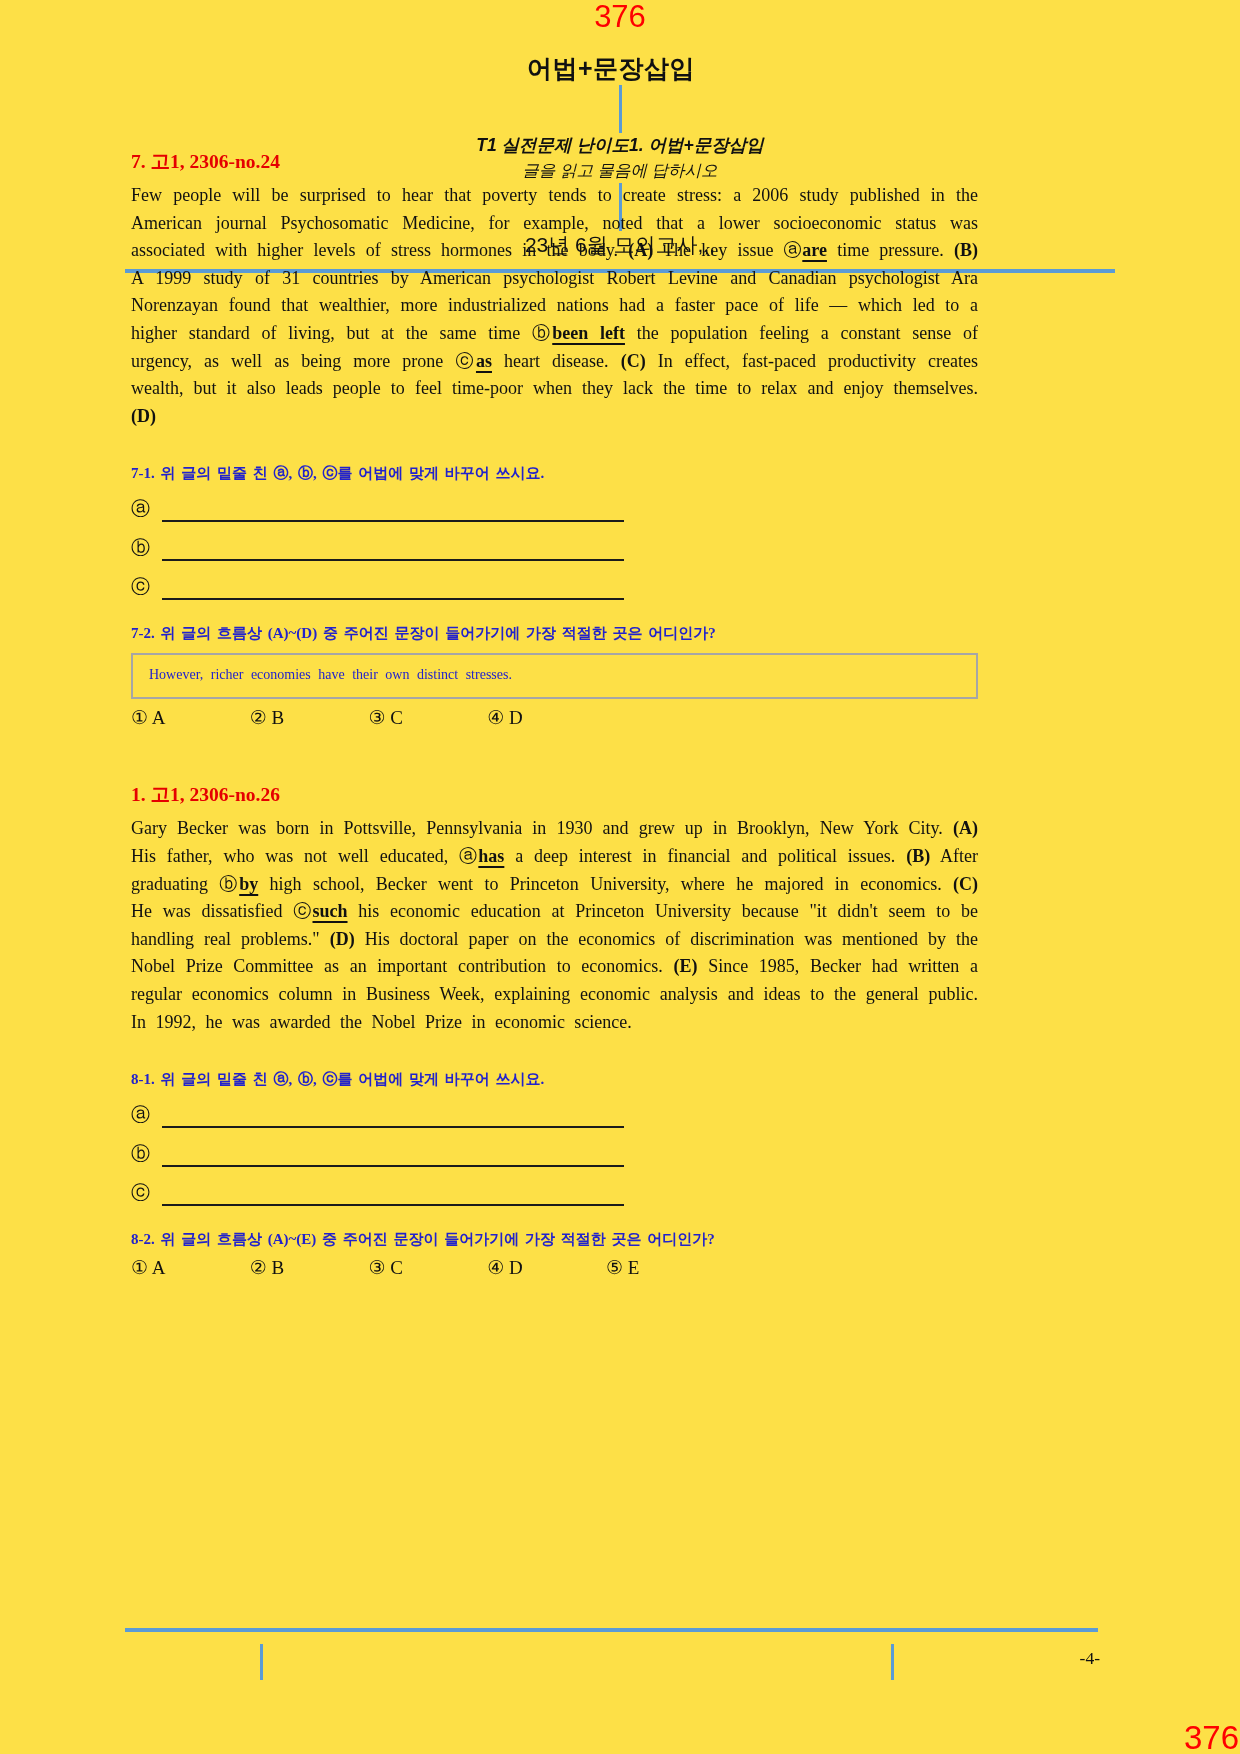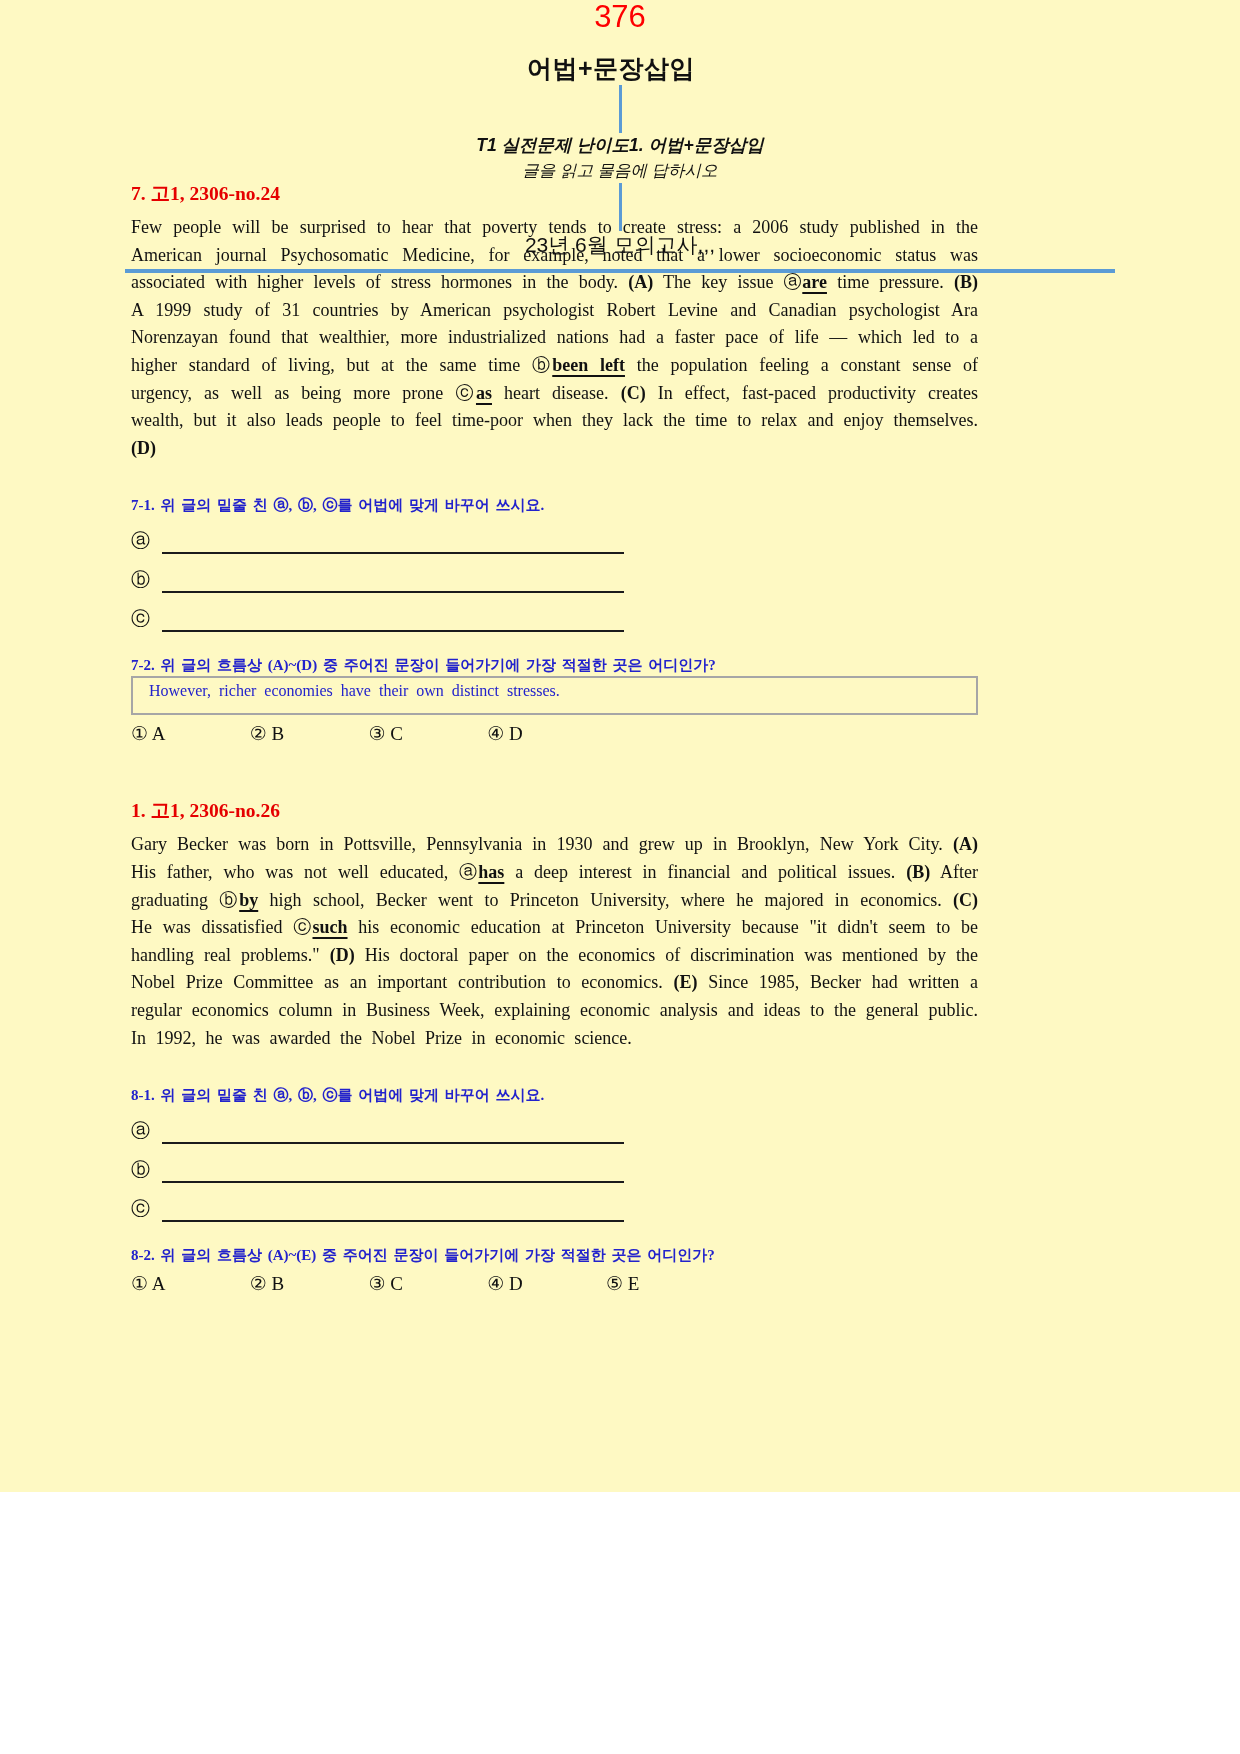--- a/index.html
+++ b/index.html
@@ -1,19 +1,19 @@
 <!DOCTYPE html>
 <html style="--accent-blue: #5b9bd5; --heading-red: #e50000; --page-number-red: #fe0000; --prompt-blue: #2222cc; --box-border: #a6a6a6;"><head>
 <meta charset="utf-8">
 <style>
   html,body{margin:0;padding:0;background:#ffffff;}
   .page{
     position:relative;
-    width:1240px;height:1492px;
-    background:#fef9c3;
+    width:1240px;height:1754px;
+    background:#fde047;
     overflow:hidden;
     font-family:"Liberation Serif", serif;
     color:#111;
   }
   
   .top-num{
     position:absolute;top:0;left:0;right:0;
     text-align:center;
     font-family:"Liberation Sans", sans-serif;
     font-size:31px;font-weight:500;
@@ -31,21 +31,21 @@
   }
   .h-left{width:186px;font-size:25px;font-weight:bold;letter-spacing:0.5px;}
   .h-div{width:3px;height:48px;background:var(--accent-blue,#5b9bd5);margin:0 18px;flex:none;}
   .h-center{flex:1;text-align:center;font-style:italic;}
   .h-c1{font-size:17.5px;font-weight:bold;line-height:25px;}
   .h-c2{font-size:16.5px;line-height:25px;}
   .h-right{width:214px;text-align:center;font-size:21px;font-weight:normal;}
   
   .content{position:absolute;top:120px;left:131px;width:847px;}
   .q-heading{
-    margin-top:60px;
+    margin-top:28px;
     font-size:19.5px;font-weight:bold;
     color:var(--heading-red,#e50000);
   }
   .q-heading.gap-large{margin-top:52px;}
   .passage{
     margin-top:7px;
     font-size:18px;line-height:27.6px;
     text-align:justify;
     word-spacing:5px;
   }
@@ -59,25 +59,25 @@
     word-spacing:2px;
   }
   .sub-heading.gap-mid{margin-top:24px;}
   .answer-row{margin-top:9px;height:30px;display:flex;align-items:flex-end;}
   .answer-row .circ{font-size:19px;color:#111;line-height:26px;flex:none;}
   .answer-row .blank{
     width:462px;height:24px;margin-left:12px;flex:none;
     border-bottom:2px solid #1b1b1b;
   }
   .sentence-box{
-    margin-top:1px;
+    margin-top:10px;
     border:2px solid var(--box-border,#a6a6a6);
-    padding:0 12px 9px 16px;
+    padding:7px 12px 9px 16px;
     color:var(--prompt-blue,#2222cc);
-    font-size:16px;line-height:26px;
+    font-size:14px;line-height:26px;
     word-spacing:4px;
   }
   .box-line{text-align:left;}
   .box-line.stretch{text-align:justify;text-align-last:justify;}
   .options-row{margin-top:7px;font-size:19px;}
   .option{display:inline-block;width:114px;}
   .option:last-child{width:auto;}
   
   .footer-line{
     position:absolute;top:1628px;left:125px;width:973px;height:4px;

